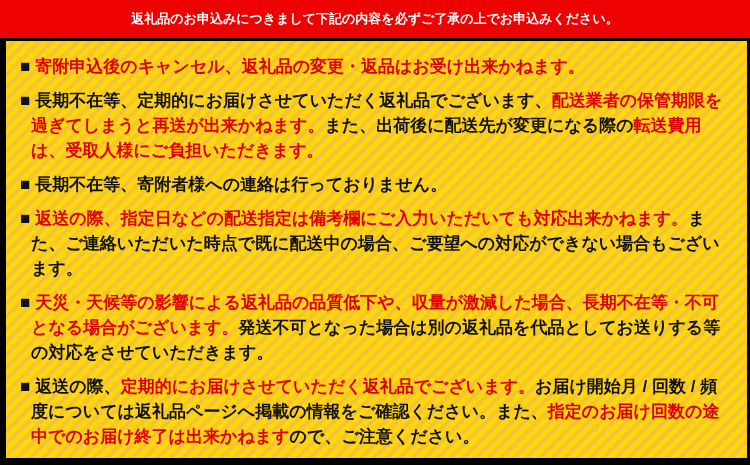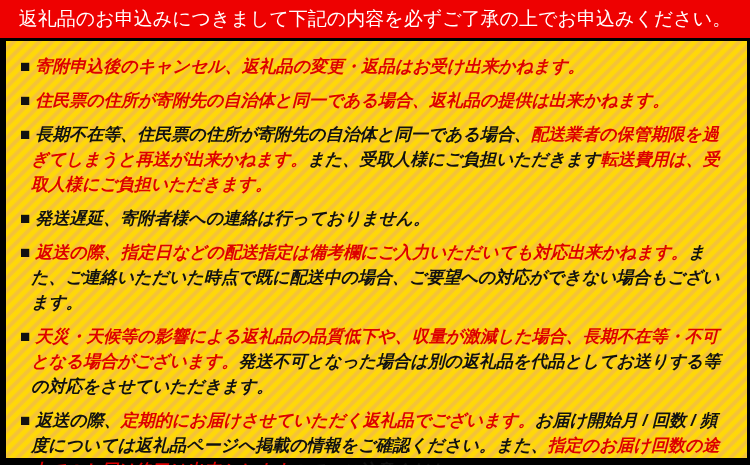--- a/index.html
+++ b/index.html
@@ -20,21 +20,21 @@
   .banner{
     position:relative;width:750px;height:465px;
   }
   .header{
     position:absolute;top:0;left:0;width:750px;height:38px;
     background:var(--header-bg);
     display:flex;align-items:center;justify-content:center;
   }
   .header-title{
     color:var(--header-text);
-    font-size:19px;font-weight:normal;
+    font-size:13px;font-weight:bold;
     letter-spacing:0px;white-space:nowrap;
   }
   .frame{
     position:absolute;top:38px;left:0;right:0;bottom:0;
     border-top:3px solid var(--frame);
     border-left:6px solid var(--frame);
     border-right:3px solid var(--frame);
     border-bottom:7px solid var(--frame);
     background:repeating-linear-gradient(
       135deg,
@@ -48,40 +48,38 @@
   .content{
     padding:13px 16px 0 14px;
   }
   .item{
     font-size:17px;
     line-height:25px;
     font-weight:bold;
     margin-bottom:9px;
     padding-left:11px;
     text-indent:-11px;
-    font-style:italic;
   }
   .bullet{
     color:var(--black);
     margin-right:5px;
   }
   .seg-red{color:var(--red);}
   .seg-black{color:var(--black);}
 </style>
 </head>
 <body>
 
 <div class="banner">
   <div class="header">
     <span class="header-title">返礼品のお申込みにつきまして下記の内容を必ずご了承の上でお申込みください。</span>
   </div>
   <div class="frame">
     <div class="content">
         <p class="item"><span class="bullet">■</span><span class="seg-red">寄附申込後のキャンセル、返礼品の変更・返品はお受け出来かねます。</span></p>
-        <p class="item"><span class="bullet">■</span><span class="seg-red">住民票の住所が寄附先の自治体と同一である場合、返礼品の提供は出来かねます。</span></p>
-        <p class="item"><span class="bullet">■</span><span class="seg-black">長期不在等、住民票の住所が寄附先の自治体と同一である場合、</span><span class="seg-red">配送業者の保管期限を過ぎてしまうと再送が出来かねます。</span><span class="seg-black">また、受取人様にご負担いただきます</span><span class="seg-red">転送費用は、受取人様にご負担いただきます。</span></p>
-        <p class="item"><span class="bullet">■</span><span class="seg-black">発送遅延、寄附者様への連絡は行っておりません。</span></p>
+        <p class="item"><span class="bullet">■</span><span class="seg-black">長期不在等、定期的にお届けさせていただく返礼品でございます、</span><span class="seg-red">配送業者の保管期限を過ぎてしまうと再送が出来かねます。</span><span class="seg-black">また、出荷後に配送先が変更になる際の</span><span class="seg-red">転送費用は、受取人様にご負担いただきます。</span></p>
+        <p class="item"><span class="bullet">■</span><span class="seg-black">長期不在等、寄附者様への連絡は行っておりません。</span></p>
         <p class="item"><span class="bullet">■</span><span class="seg-red">返送の際、指定日などの配送指定は備考欄にご入力いただいても対応出来かねます。</span><span class="seg-black">また、ご連絡いただいた時点で既に配送中の場合、ご要望への対応ができない場合もございます。</span></p>
         <p class="item"><span class="bullet">■</span><span class="seg-red">天災・天候等の影響による返礼品の品質低下や、収量が激減した場合、長期不在等・不可となる場合がございます。</span><span class="seg-black">発送不可となった場合は別の返礼品を代品としてお送りする等の対応をさせていただきます。</span></p>
         <p class="item"><span class="bullet">■</span><span class="seg-black">返送の際、</span><span class="seg-red">定期的にお届けさせていただく返礼品でございます。</span><span class="seg-black">お届け開始月 / 回数 / 頻度については返礼品ページへ掲載の情報をご確認ください。また、</span><span class="seg-red">指定のお届け回数の途中でのお届け終了は出来かねます</span><span class="seg-black">ので、ご注意ください。</span></p>
       </div>
   </div>
 </div>
 
 </body></html>

